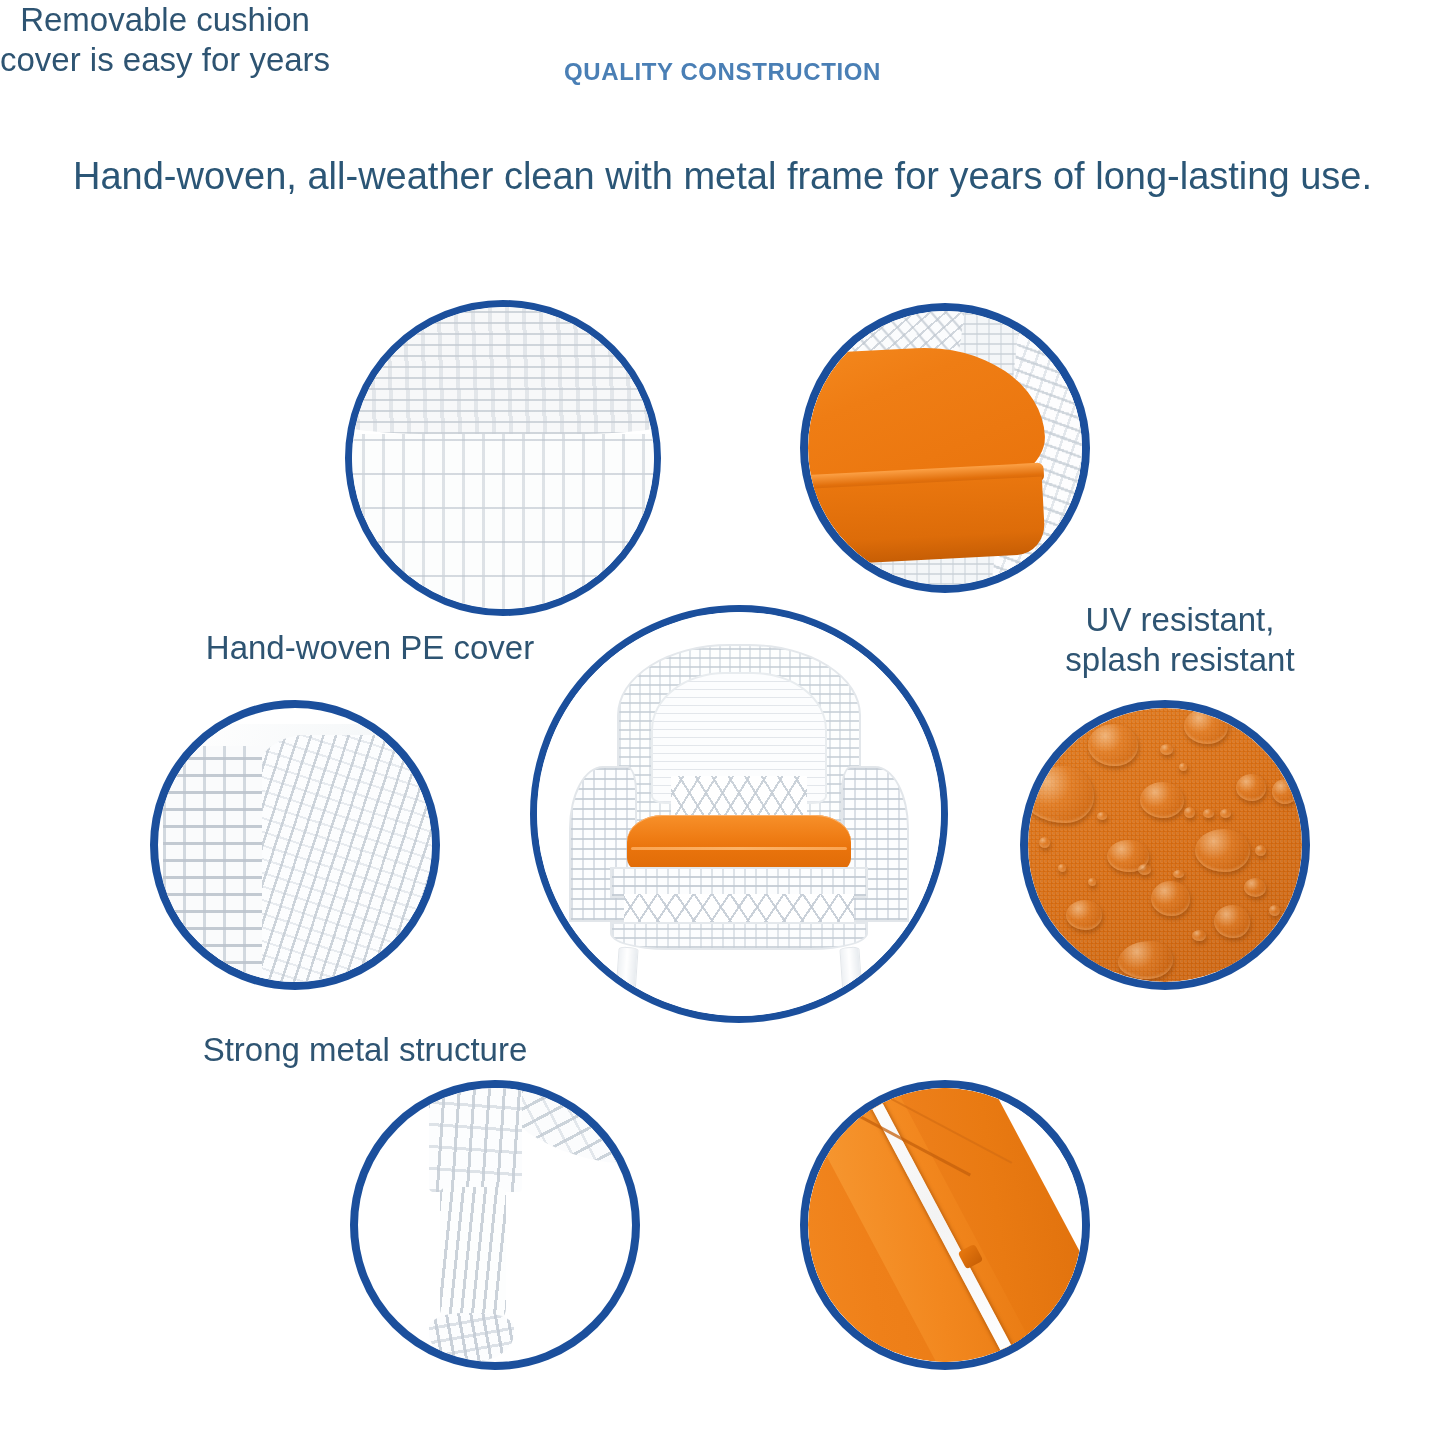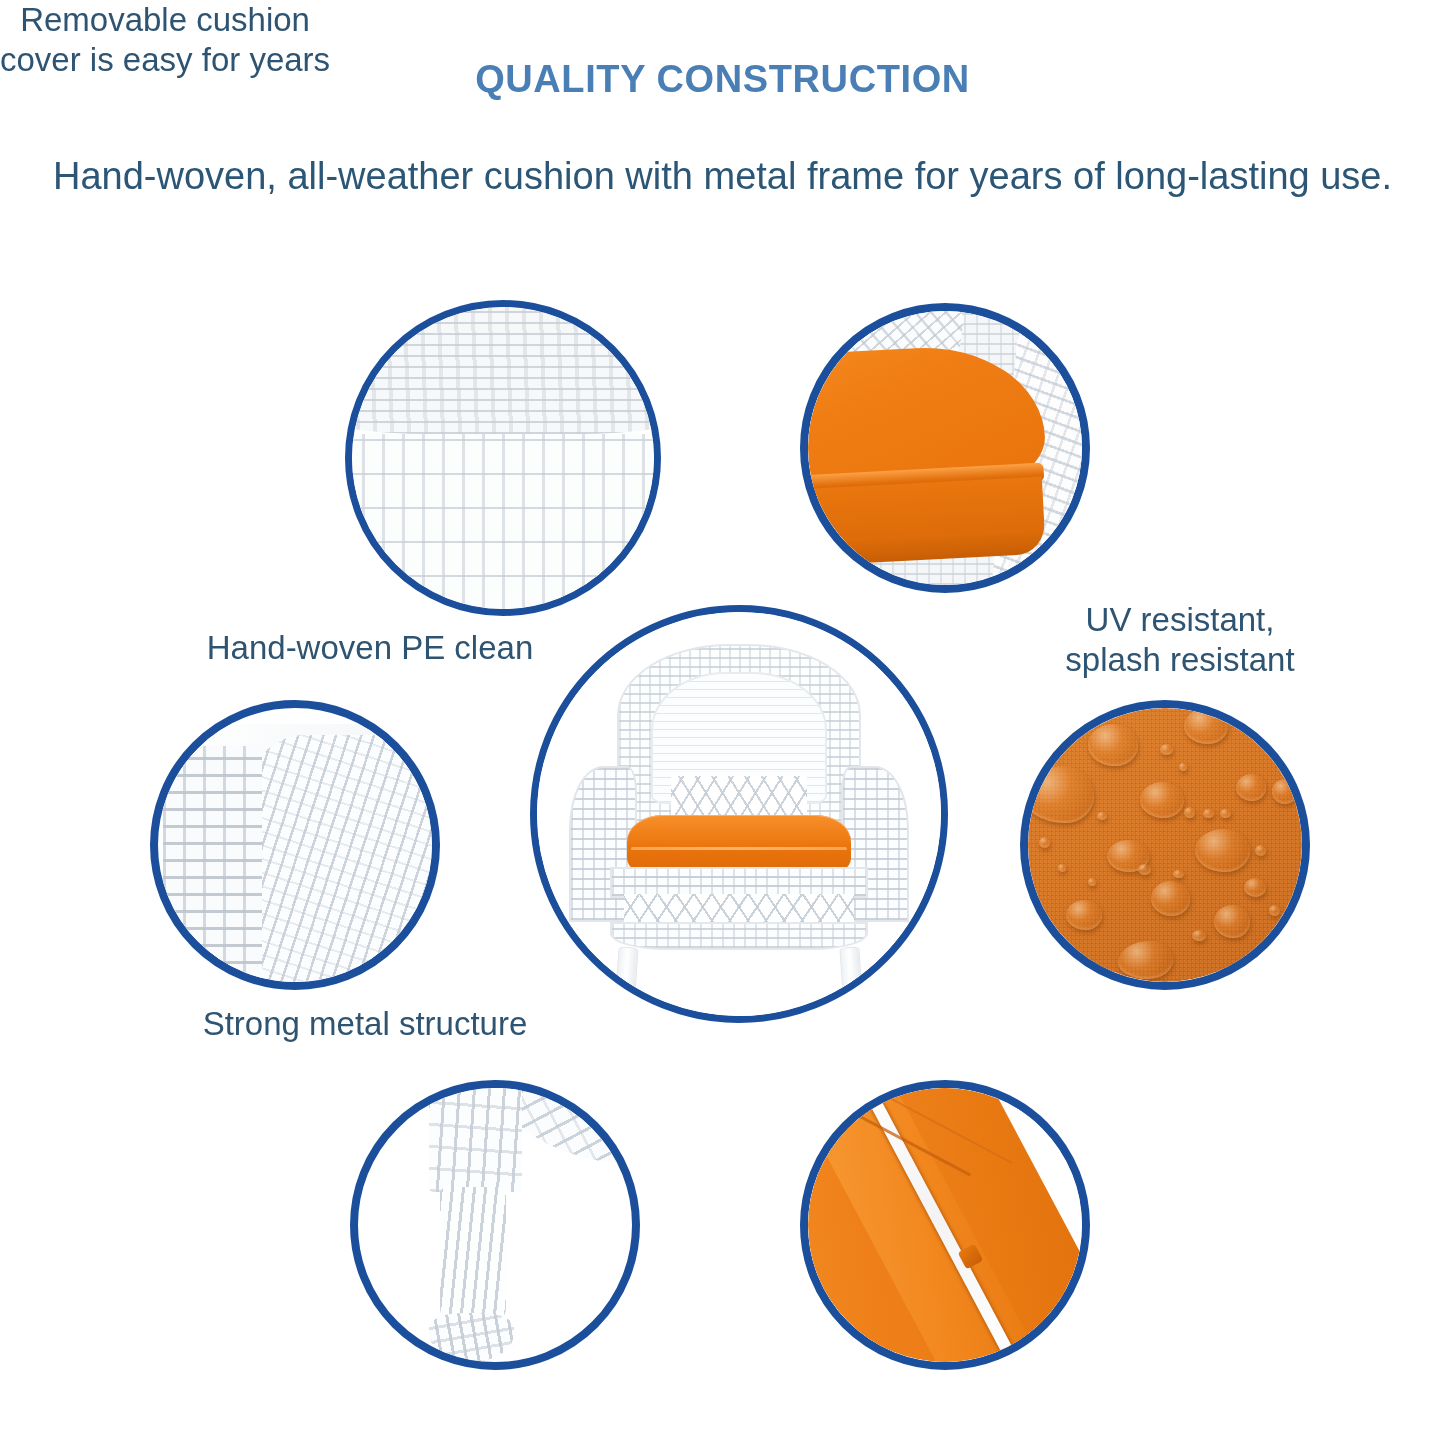--- a/index.html
+++ b/index.html
@@ -15,21 +15,21 @@
     overflow: hidden;
   }
 
   
   #page-title {
     position: absolute;
     top: 58px;
     left: 0;
     width: 1445px;
     text-align: center;
-    font-size: 38px;
+    font-size: 24px;
     font-weight: bold;
     letter-spacing: 0.6px;
     color: #4a7fb5;
   }
   #page-subtitle {
     position: absolute;
     top: 155px;
     left: 0;
     width: 1445px;
     text-align: center;
@@ -169,21 +169,21 @@
     background-color: #fafbfc;
     background-image:
       repeating-linear-gradient(0deg,
         rgba(188,196,205,0.9) 0, rgba(188,196,205,0.9) 3px,
         rgba(255,255,255,0) 3px, rgba(255,255,255,0) 17px),
       repeating-linear-gradient(90deg,
         rgba(200,208,216,0.8) 0, rgba(200,208,216,0.8) 3px,
         rgba(255,255,255,0) 3px, rgba(255,255,255,0) 20px);
     border-radius: 40% 0 0 0 / 26% 0 0 0;
   }
-  #caption-armrest { left: 115px; top: 1004px; width: 500px; }
+  #caption-armrest { left: 115px; top: 1030px; width: 500px; }
 
   
   #circle-chair { left: 530px; top: 605px; width: 418px; height: 418px; }
   #circle-chair .photo { background: #ffffff; }
 
   .chair { position: absolute; left: 8%; top: 8%; width: 84%; height: 86%; }
   .chair-back {
     position: absolute; left: 14%; top: 0; width: 72%; height: 54%;
     background-color: #fdfefe;
     background-image:
@@ -367,29 +367,29 @@
     background: linear-gradient(160deg, #e8780f, #c75f05);
     border-radius: 20%;
     transform: rotate(-28deg);
   }
 </style>
 </head>
 <body>
 
 <div id="page-title">QUALITY CONSTRUCTION</div>
 
-<div id="page-subtitle">Hand-woven, all-weather cushion with metal frame for years of long-lasting use.</div>
+<div id="page-subtitle">Hand-woven, all-weather clean with metal frame for years of long-lasting use.</div>
 
 <div class="circle" id="circle-rattan">
   <div class="photo">
     <div class="weave-top"></div>
     <div class="weave-bot"></div>
   </div>
 </div>
-<div class="caption" id="caption-rattan">Hand-woven PE clean</div>
+<div class="caption" id="caption-rattan">Hand-woven PE cover</div>
 
 <div class="circle thick" id="circle-cushion">
   <div class="photo">
     <div class="bg-wicker"></div>
     <div class="back-panel"></div>
     <div class="side-wicker"></div>
     <div class="cushion-top"></div>
     <div class="cushion-piping"></div>
     <div class="cushion-side"></div>
   </div>

